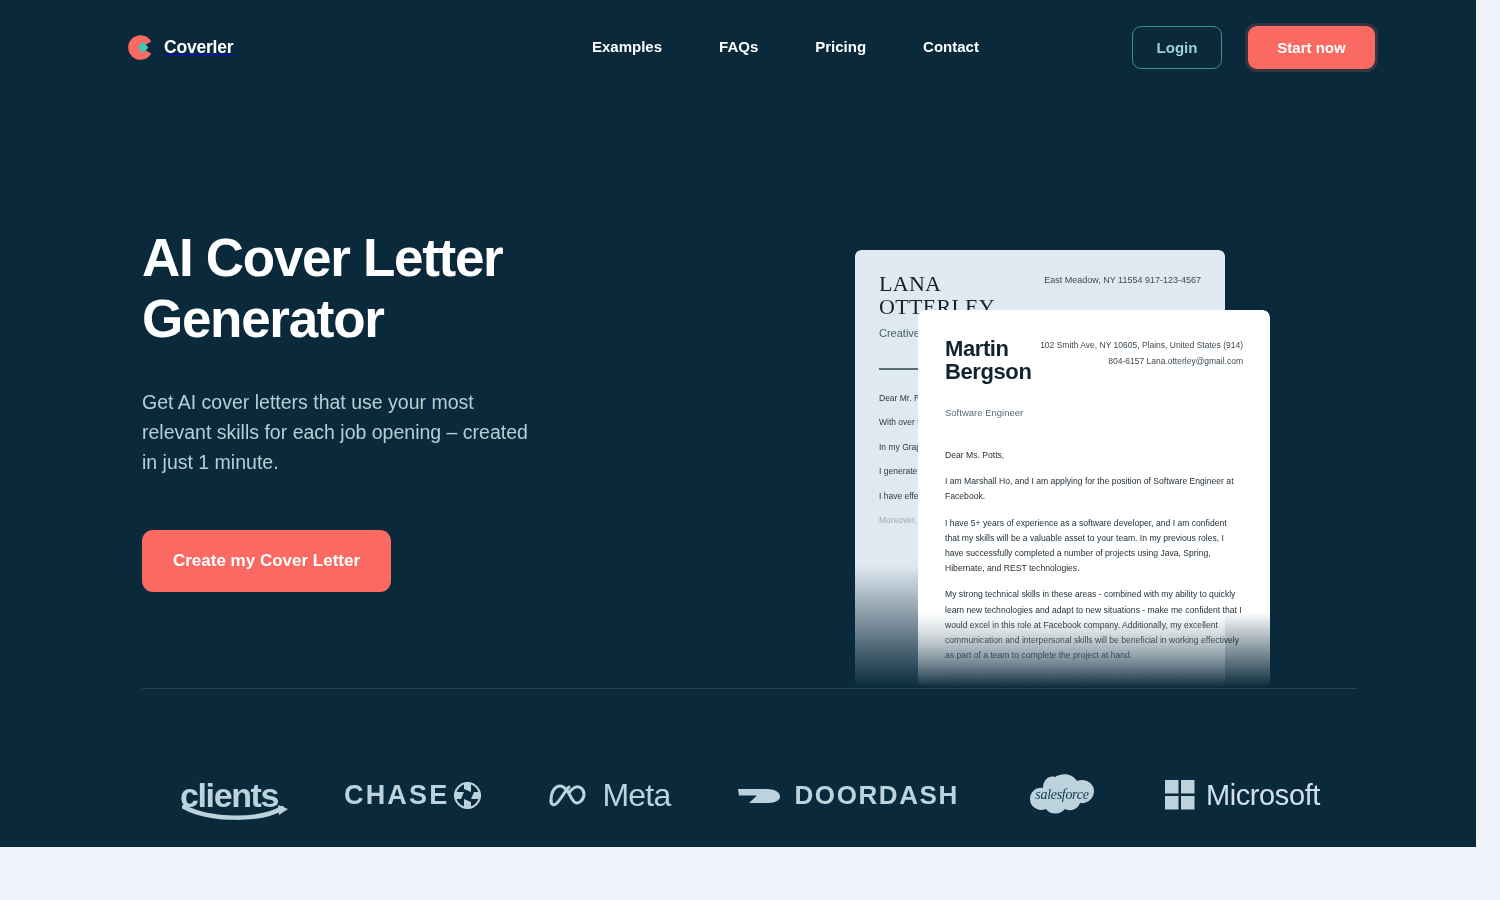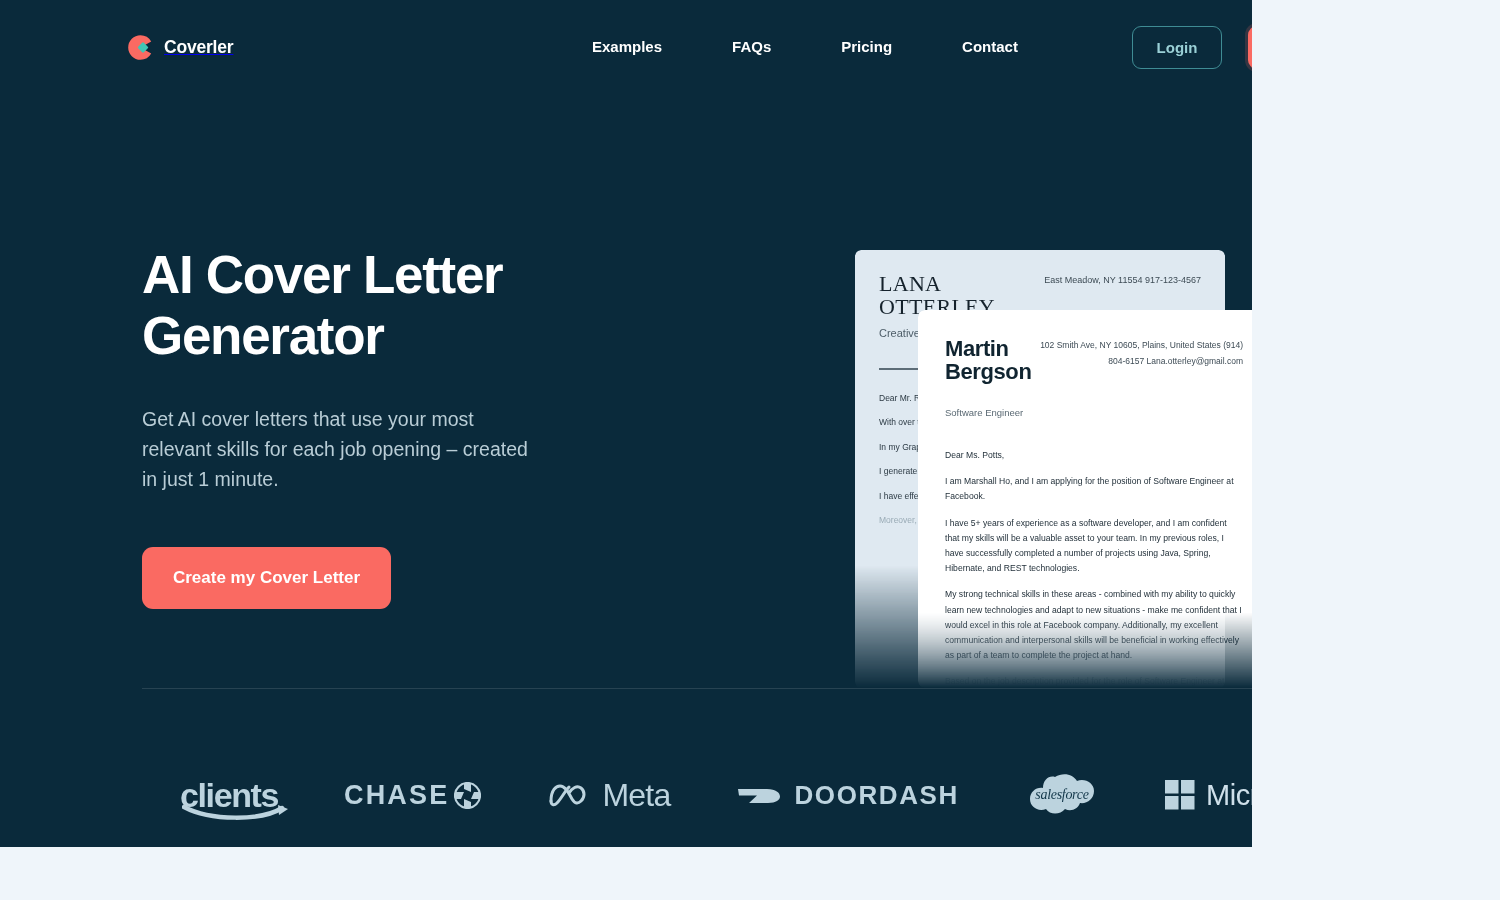--- a/index.html
+++ b/index.html
@@ -4,42 +4,42 @@
 <style>
   * { margin:0; padding:0; box-sizing:border-box; }
   html,body { width:1500px; height:900px; }
   body {
     font-family: "Liberation Sans", sans-serif;
     background:#eff5fa;
     overflow:hidden;
   }
   .hero {
     position:relative;
-    width:1252px;
+    width:1476px;
     height:847px;
     background:#0a2a3b;
     overflow:hidden;
   }
 
   
   .nav {
     position:absolute; top:0; left:0; width:1500px; height:96px;
     display:flex; align-items:center;
   }
   .brand {
     position:absolute; left:127px; top:34px;
     display:flex; align-items:center; gap:10px;
   }
   .logo-mark { width:27px; height:27px; position:relative; }
   .brand-name {
     color:#ffffff; font-size:17.5px; font-weight:700; letter-spacing:-0.2px;
   }
   .nav-links {
     position:absolute; left:592px; top:38px;
-    display:flex; gap:16px; align-items:center;
+    display:flex; gap:3px; align-items:center;
   }
   .nav-link {
     color:#ffffff; font-size:15px; font-weight:600; text-decoration:none;
     padding:0 0; margin-right:54px; white-space:nowrap;
   }
   .nav-link:last-child { margin-right:0; }
   .nav-actions {
     position:absolute; right:125px; top:26px;
     display:flex; align-items:center; gap:26px;
   }
@@ -51,21 +51,21 @@
   }
   .btn-start {
     width:127px; height:43px; border:none; border-radius:9px;
     background:#fa6a62; color:#ffffff; font-size:15px; font-weight:700;
     display:flex; align-items:center; justify-content:center; cursor:pointer;
     font-family:inherit;
     box-shadow:0 0 0 3px rgba(250,106,98,0.18);
   }
 
   
-  .copy { position:absolute; left:142px; top:244px; width:560px; }
+  .copy { position:absolute; left:142px; top:227px; width:560px; }
   .headline {
     color:#ffffff; font-size:53px; line-height:61px; font-weight:800;
     letter-spacing:-1.3px; white-space:pre-line;
   }
   .subhead {
     margin-top:38px;
     color:#b9cdd6; font-size:19.5px; line-height:30px; font-weight:400;
     white-space:pre-line; max-width:400px;
   }
   .btn-cta {

